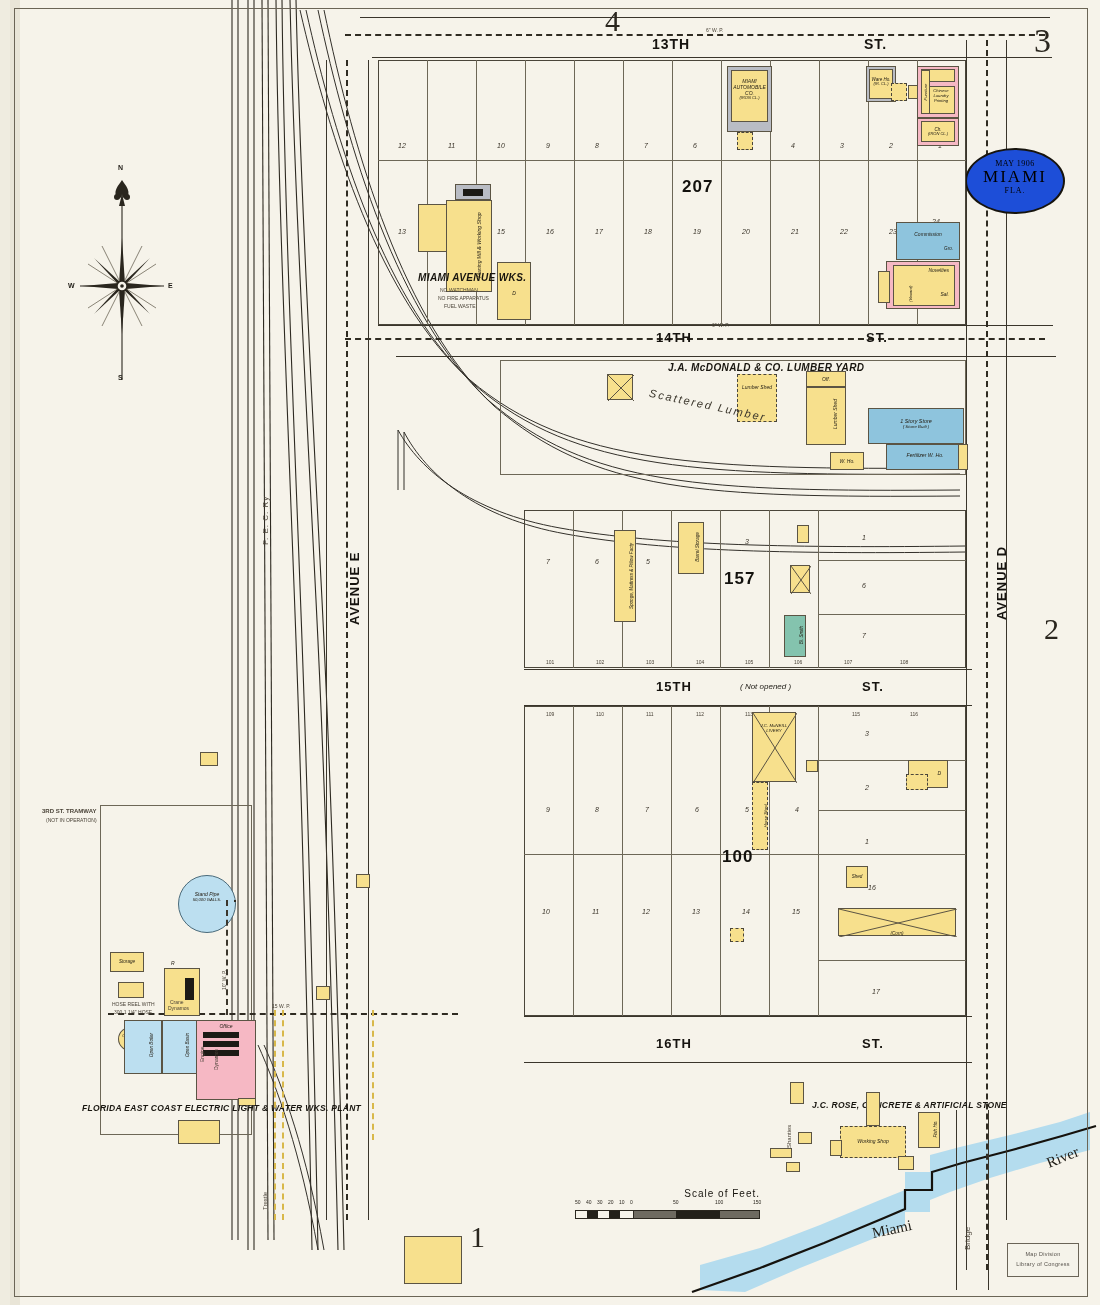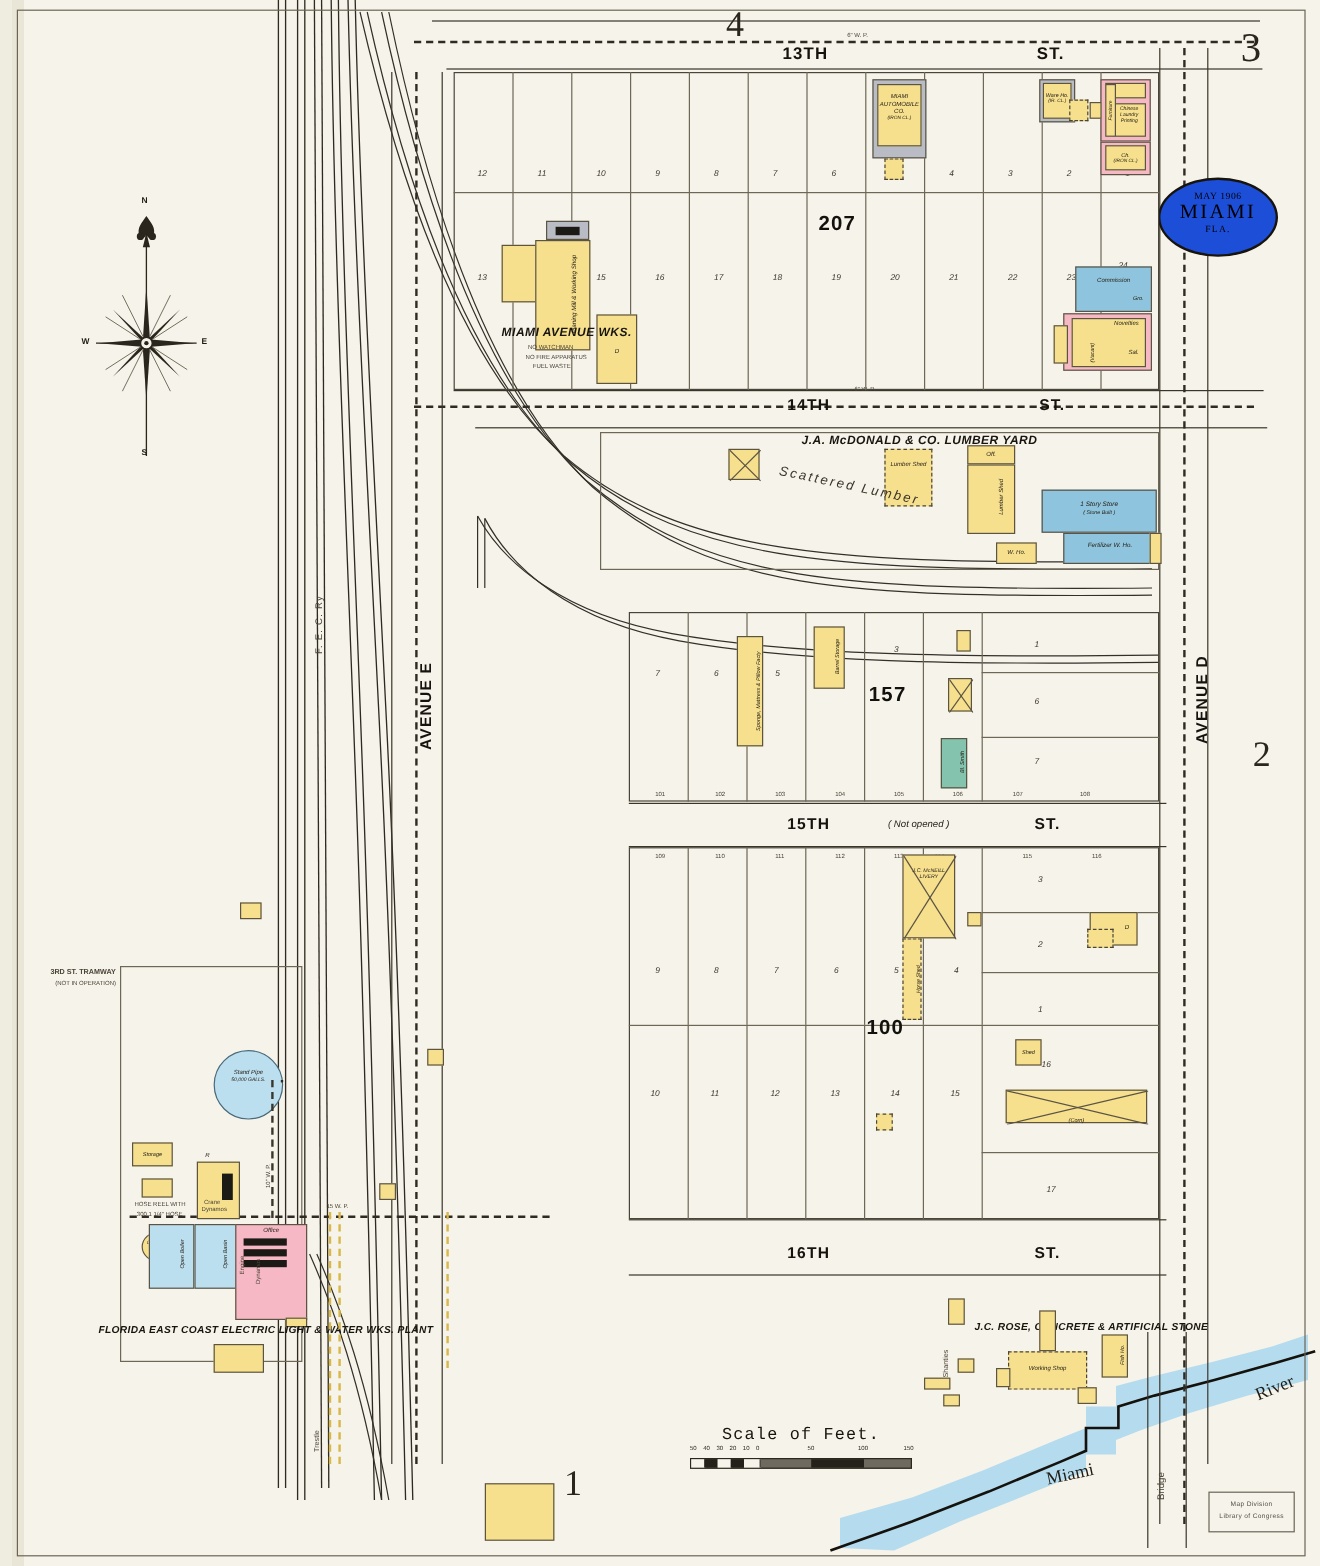--- a/index.html
+++ b/index.html
@@ -60,21 +60,21 @@
   #title-cartouche{
     position:absolute;left:965px;top:148px;width:96px;height:62px;
     border:2.5px solid #17140e;border-radius:50%;
     background:#1d4ed8;text-align:center;
   }
   #title-cartouche .t1{font-size:8px;letter-spacing:.5px;margin-top:9px;font-family:"Liberation Serif",serif;}
   #title-cartouche .t2{font-size:17px;letter-spacing:2px;font-family:"Liberation Serif",serif;line-height:1.05;}
   #title-cartouche .t3{font-size:8px;letter-spacing:1px;font-family:"Liberation Serif",serif;}
   
   #scalebar{position:absolute;left:575px;top:1188px;width:185px;}
-  #scalebar .sbtitle{font-size:14px;text-align:center;letter-spacing:1px;color:#17140e;font-family:Liberation Mono, monospace;}
+  #scalebar .sbtitle{font-size:10px;text-align:right;letter-spacing:1px;color:#17140e;font-family:Liberation Sans, sans-serif;}
   #scalebar .sbbar{position:relative;height:7px;margin-top:3px;border:1px solid #2b271f;background:#6e6a60;}
   #scalebar .seg{position:absolute;top:0;height:7px;background:#f6f3ea;border-right:1px solid #2b271f;}
   #scalebar .solid{position:absolute;top:0;height:7px;background:#24211a;}
   #scalebar .ticks{position:relative;height:8px;}
   #scalebar .ticks span{position:absolute;font-size:5px;color:#2b271f;}
   
   #loc-stamp{
     position:absolute;left:1007px;top:1243px;width:70px;height:32px;
     border:1px solid #6a6457;text-align:center;color:#55504a;
     font-size:5.5px;letter-spacing:.3px;background:rgba(246,243,234,.4);

